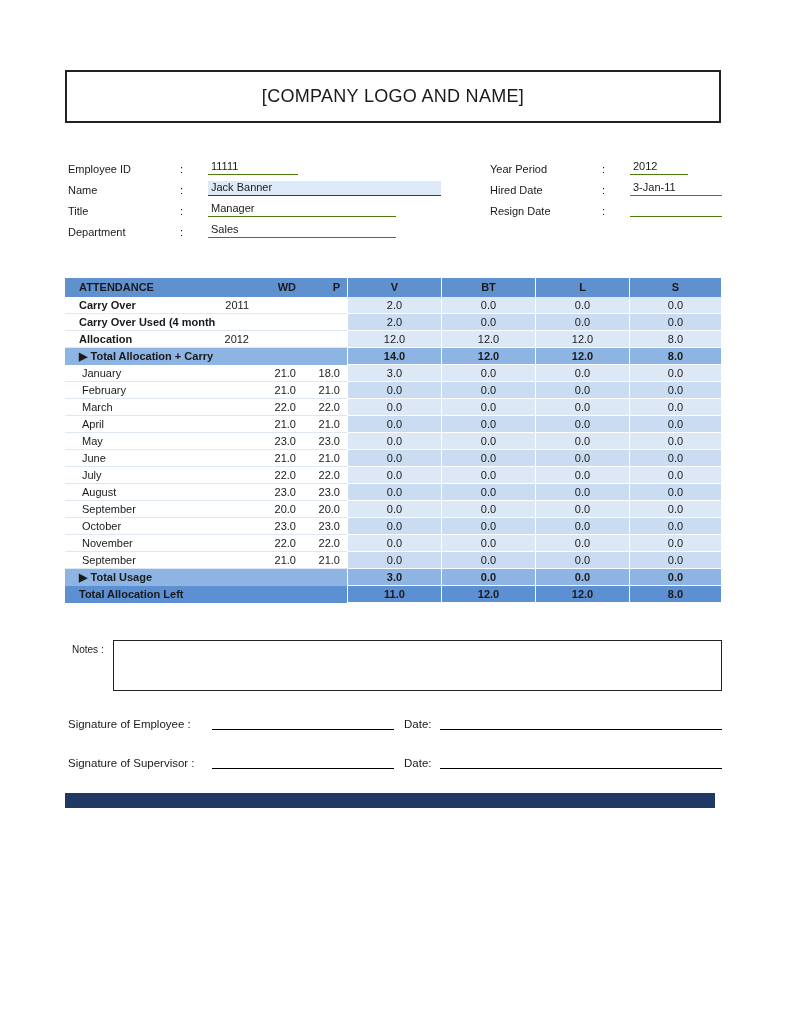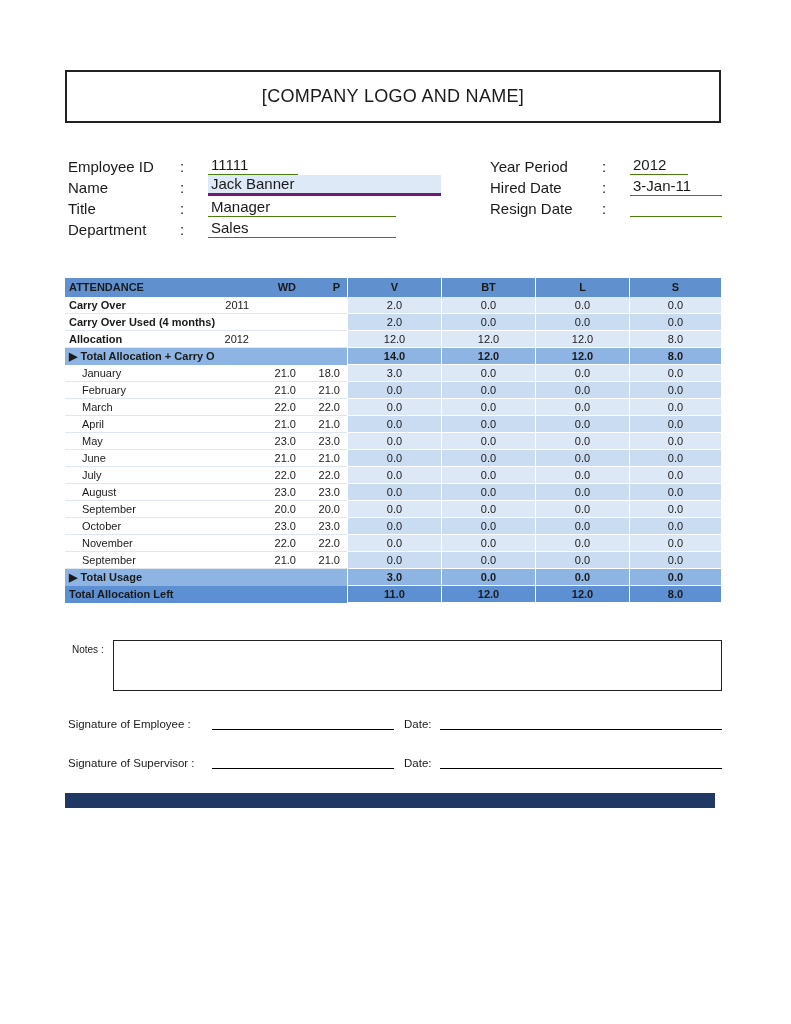--- a/index.html
+++ b/index.html
@@ -6,43 +6,43 @@
   html,body { background:#ffffff; }
   body { font-family:"Liberation Sans", sans-serif; color:#1a1a1a; }
   .page { position:relative; width:791px; height:1024px; background:#fff; margin:0 auto; overflow:hidden; }
 
   
   .logo-box { position:absolute; left:65px; top:70px; width:656px; height:53px;
     border:2px solid #222; display:flex; align-items:center; justify-content:center;
     font-size:18px; letter-spacing:.3px; }
 
   
-  .info { position:absolute; left:68px; top:156px; width:654px; height:100px; font-size:15px; }
+  .info { position:absolute; left:68px; top:156px; width:654px; height:100px; font-size:11px; }
   .info-left { position:absolute; left:0; top:0; }
   .info-right { position:absolute; left:422px; top:0; }
   .info-row { display:flex; align-items:flex-end; height:21px; padding-bottom:2px; }
   .info-label { width:112px; }
   .info-colon { width:28px; }
   .info-value { border-bottom:1px solid #4d7c0f; padding:0 3px 1px 3px; min-height:15px; white-space:nowrap; }
-  .info-value.hl { background:var(--namefill,#dde9f7); border-bottom:3px solid #701a75; }
+  .info-value.hl { background:var(--namefill,#dde9f7); border-bottom:1px solid #701a75; }
   .info-left .info-row:nth-child(1) .info-value { width:90px; }
   .info-left .info-row:nth-child(2) .info-value { width:233px; }
   .info-left .info-row:nth-child(3) .info-value { width:188px; }
   .info-left .info-row:nth-child(4) .info-value { width:188px; }
   .info-right .info-row:nth-child(1) .info-value { width:58px; }
   .info-right .info-row:nth-child(2) .info-value { width:92px; }
   .info-right .info-row:nth-child(3) .info-value { width:92px; }
 
   
   .att-table { position:absolute; left:65px; top:278px; width:656px; }
   .trow { display:grid; grid-template-columns:150px 42px 46px 44px 94px 94px 94px 92px;
     height:17px; line-height:17px; font-size:11px; }
   .trow.head { height:19px; line-height:19px; background:var(--head,#6190cf); font-weight:700; }
   .cell { overflow:hidden; white-space:nowrap; }
-  .c-label { padding-left:4px; text-align:left; }
+  .c-label { padding-left:14px; text-align:left; }
   .c-year { text-align:right; padding-right:8px; }
   .c-num  { text-align:right; padding-right:7px; }
   .c-data { text-align:center; border-left:1px solid #fff; border-bottom:1px solid #fff; }
   .trow.head .c-data { border-bottom:none; }
 
   .row-carry .c-label, .row-total .c-label, .row-section .c-label, .row-grand .c-label { font-weight:700; }
   .row-month .c-label { padding-left:17px; }
 
   .row-carry .c-label, .row-carry .c-year, .row-carry .c-num,
   .row-month .c-label, .row-month .c-year, .row-month .c-num,

